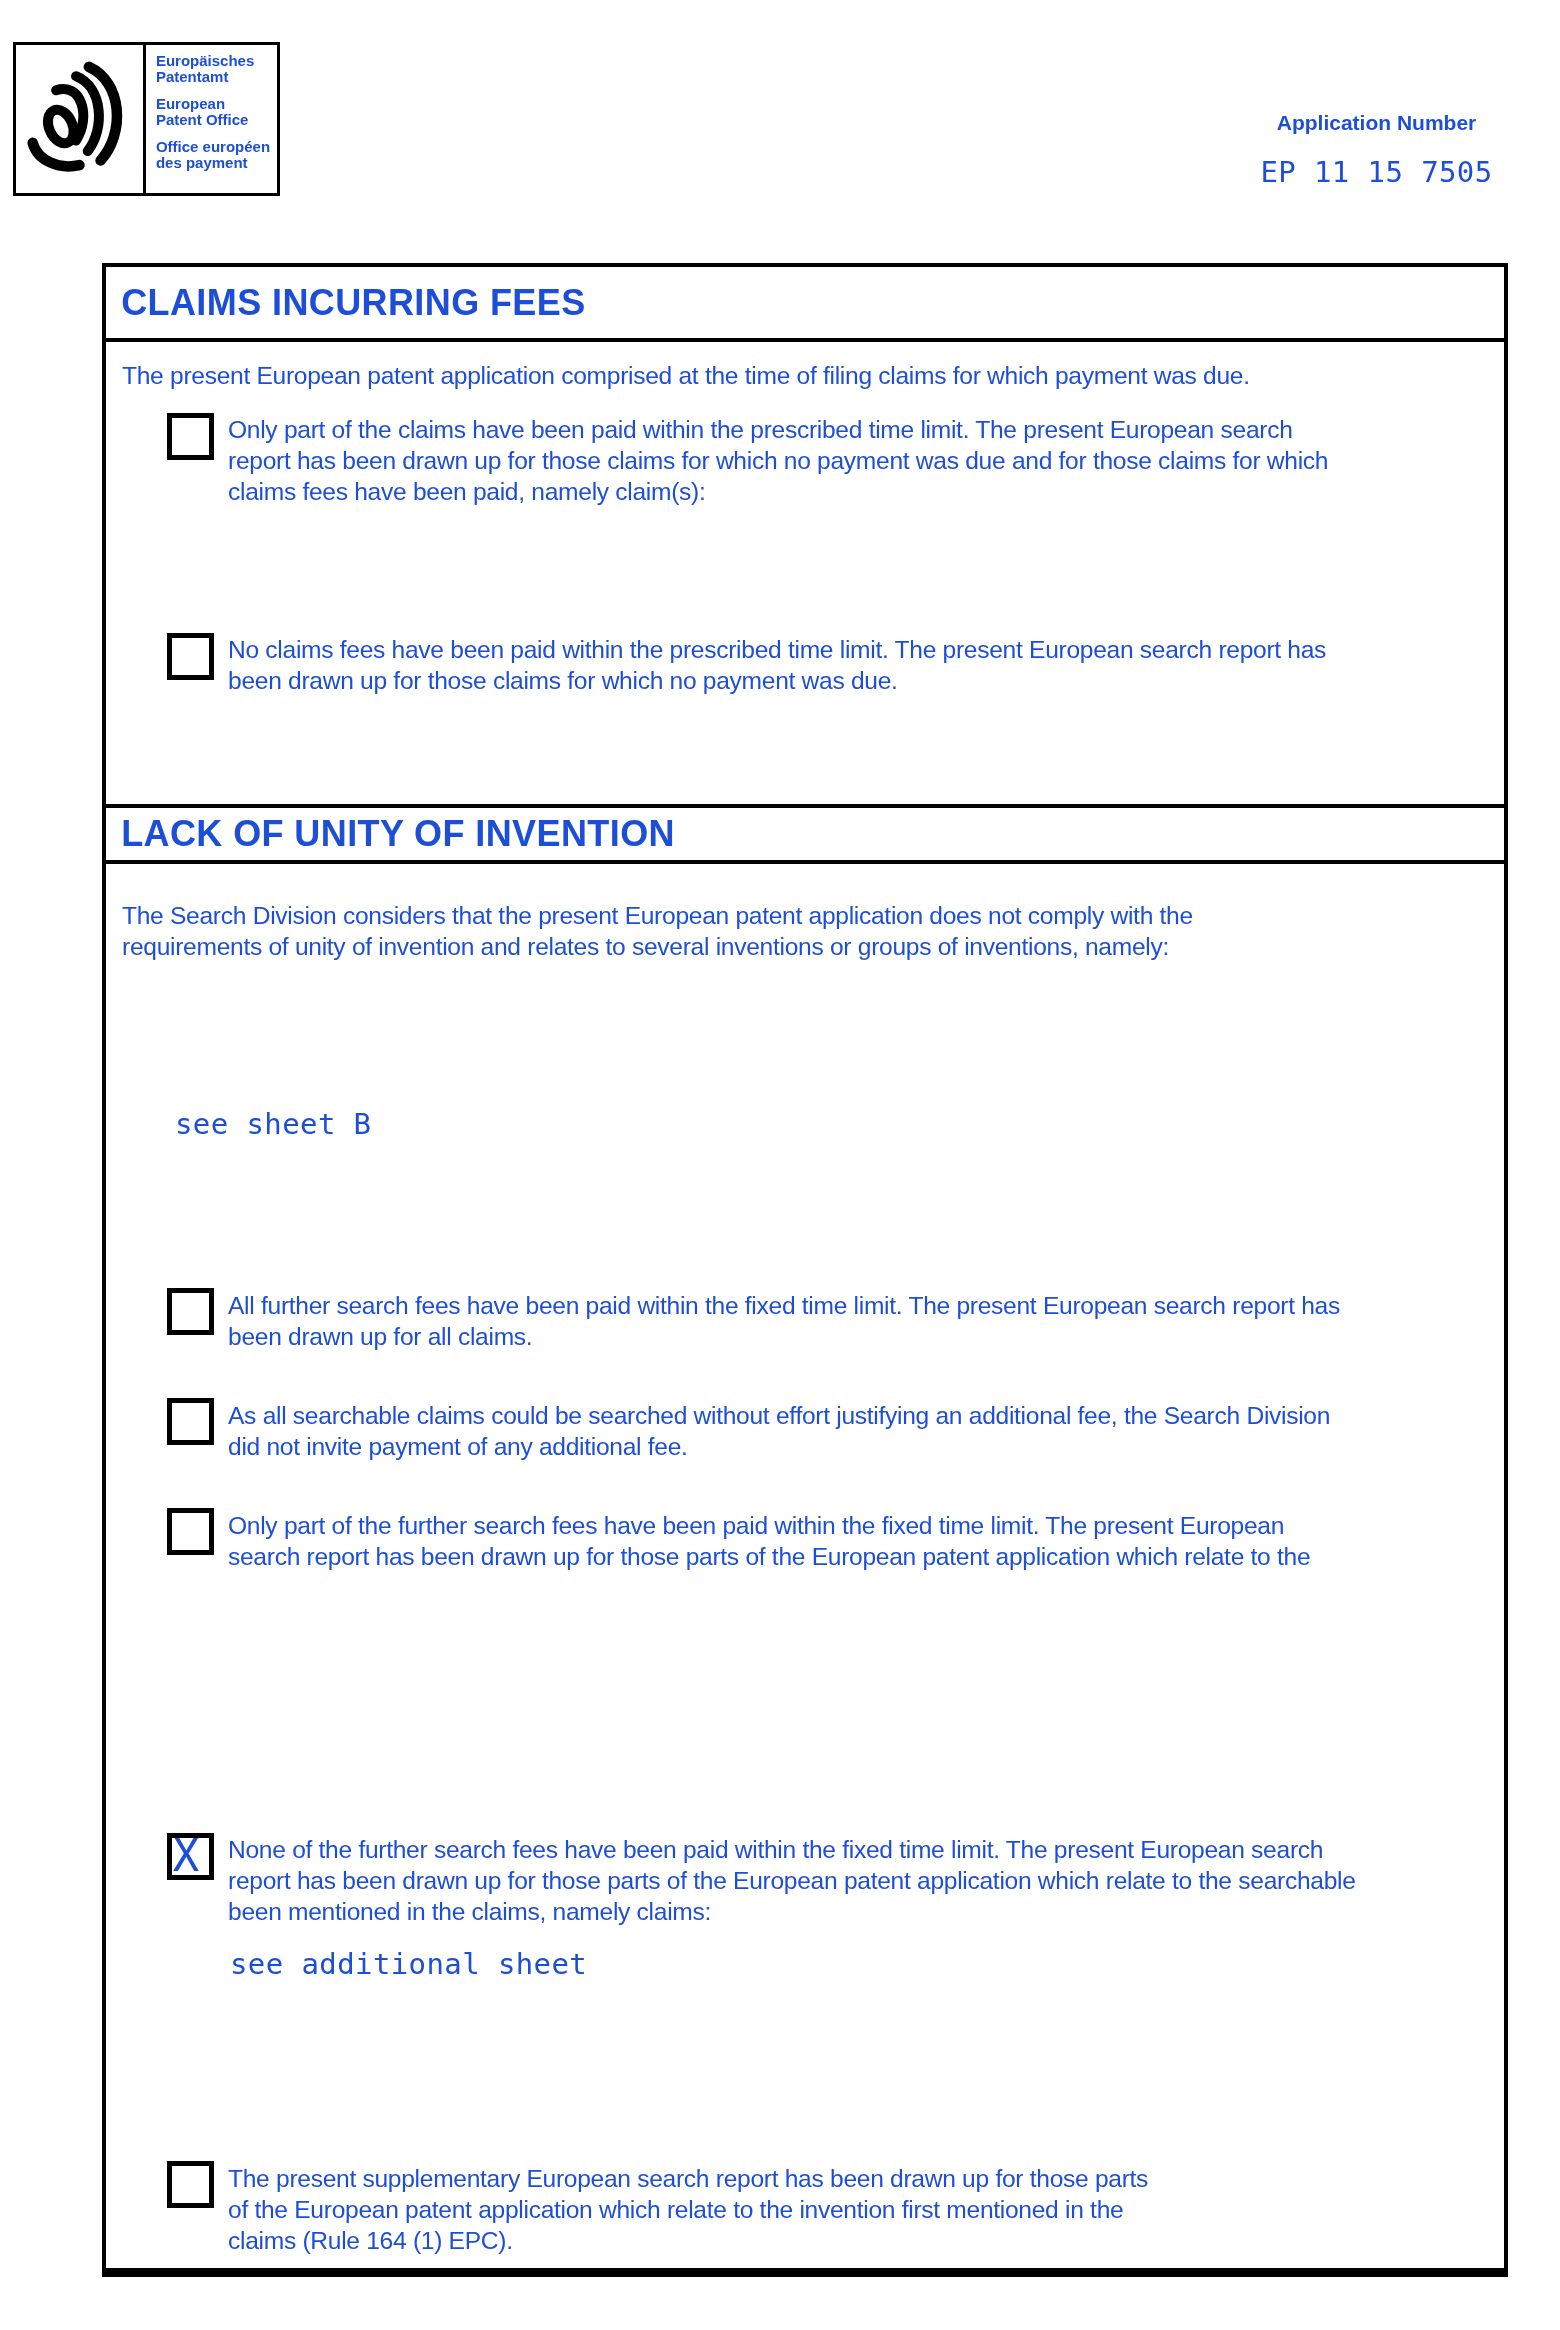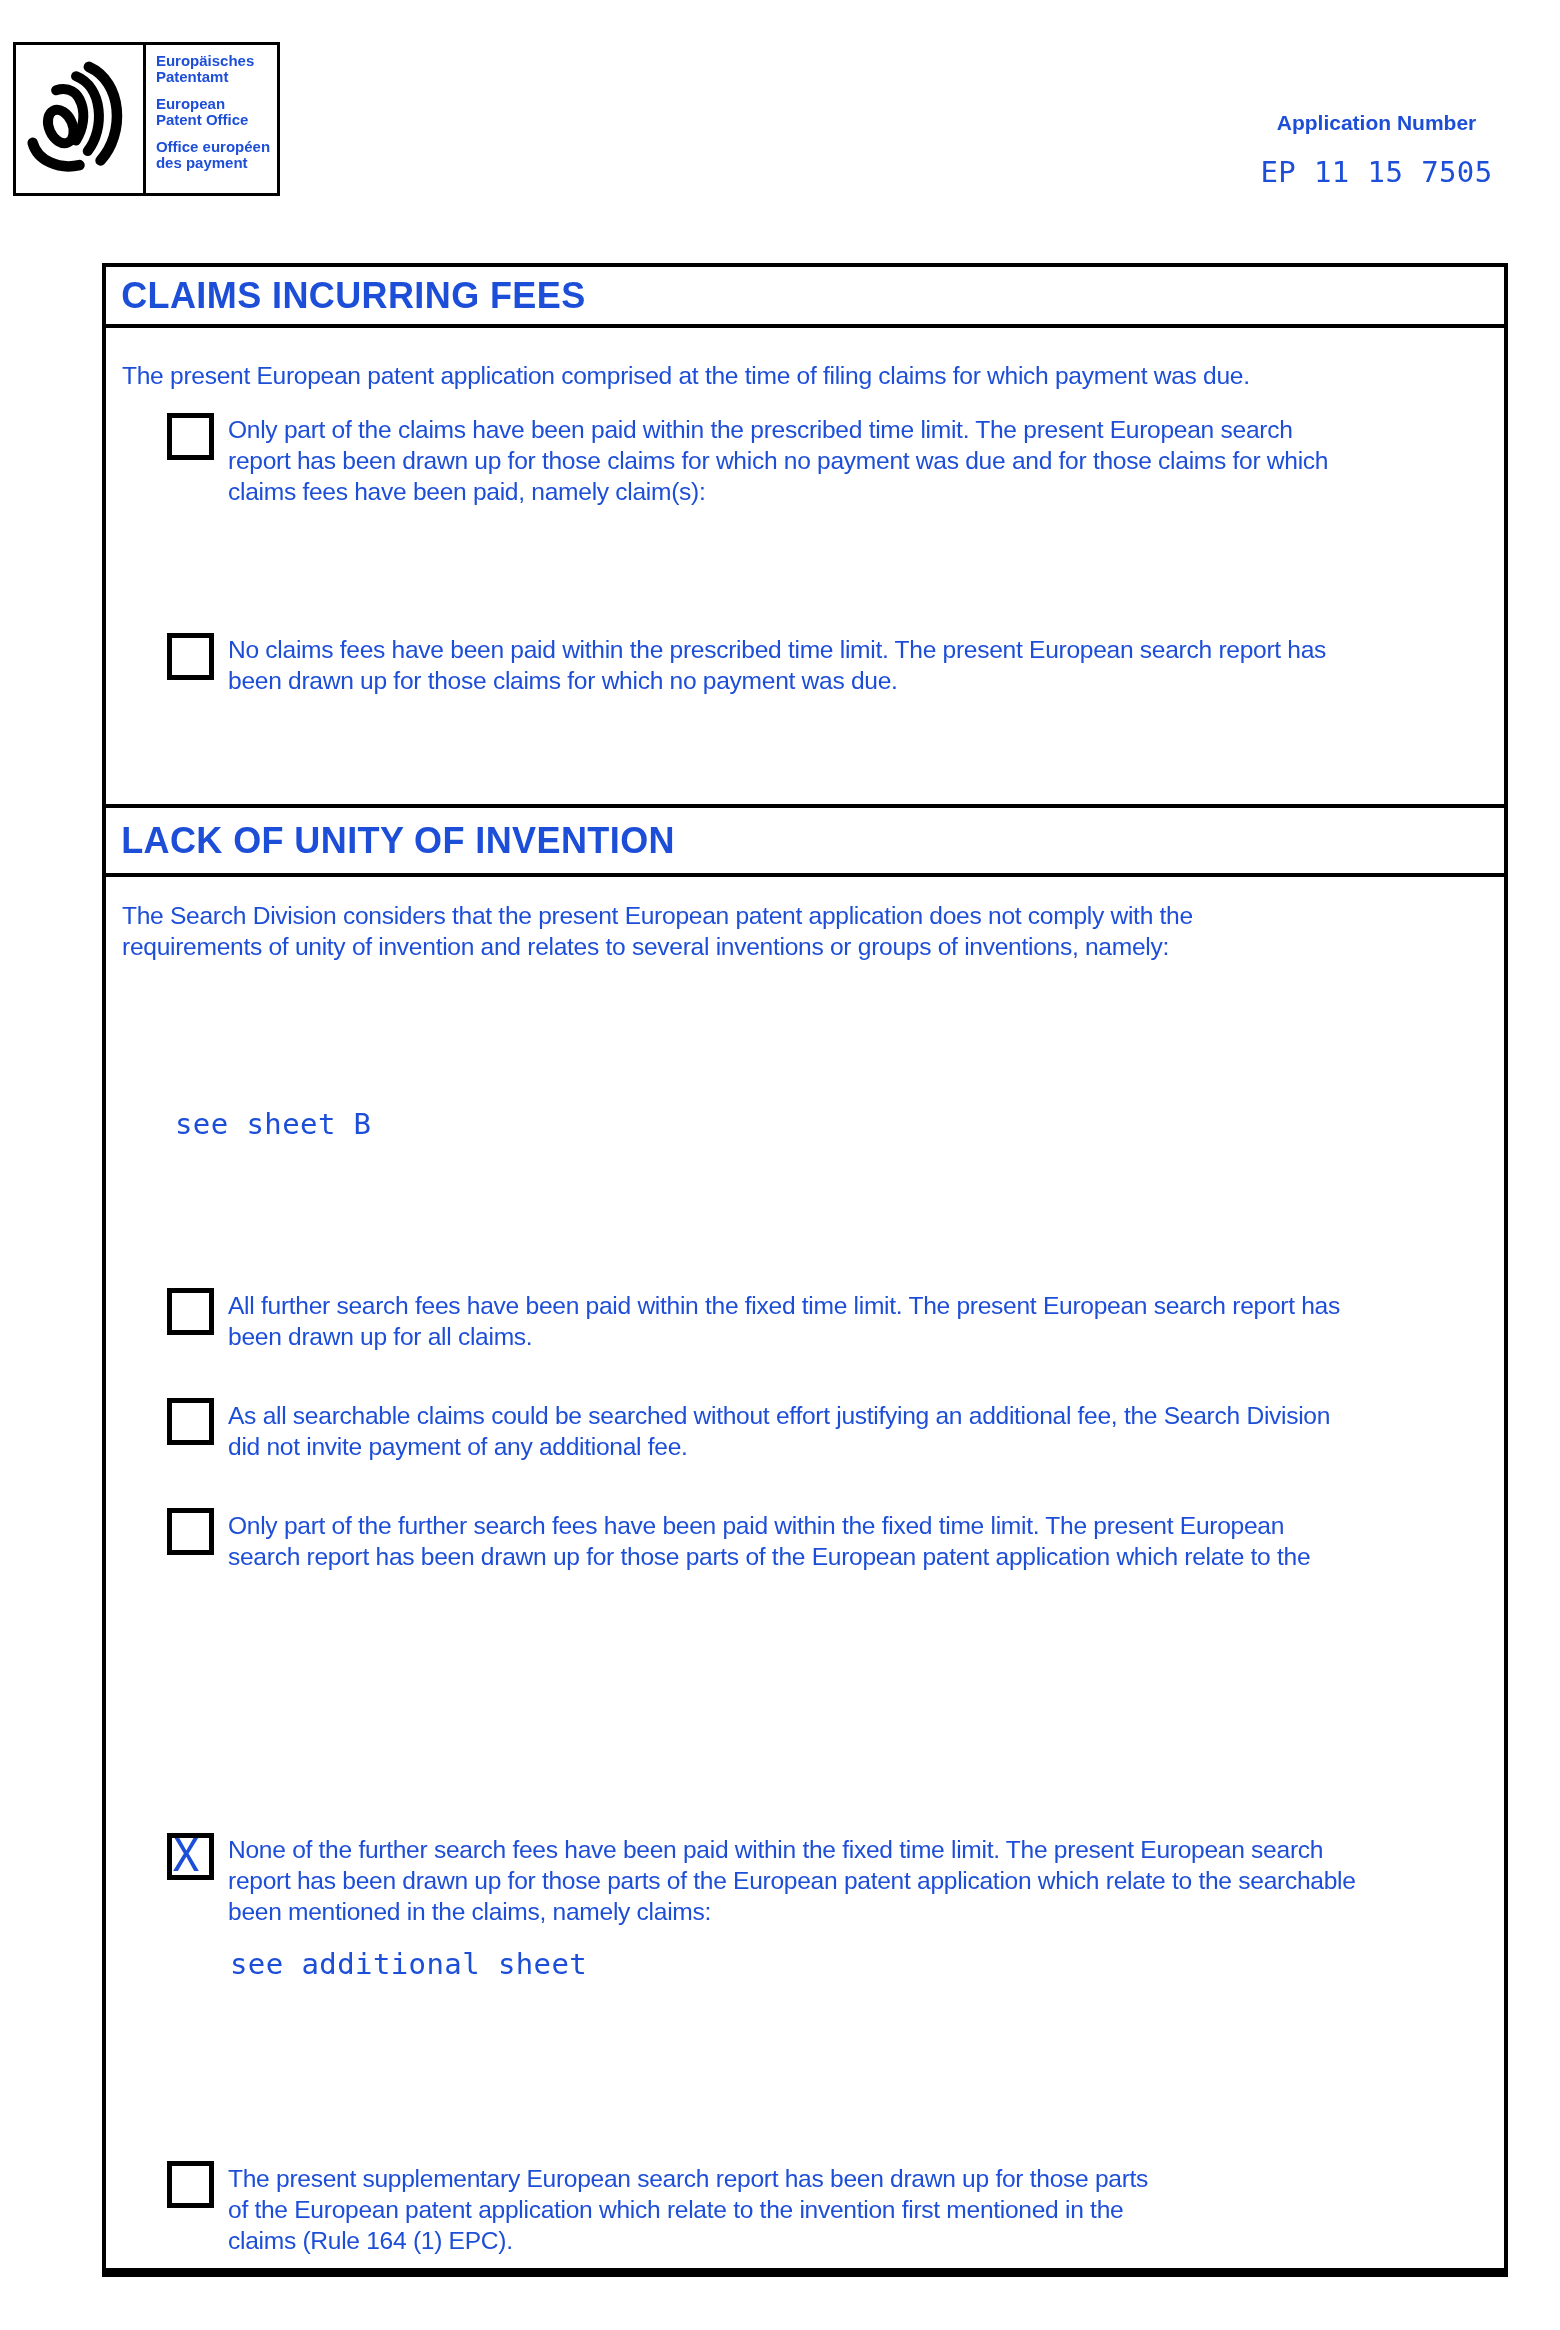--- a/index.html
+++ b/index.html
@@ -30,22 +30,22 @@
   
   .formbox{
     position:absolute;left:102px;top:263px;width:1406px;height:2014px;
     border:4.2px solid #000;border-bottom-width:9.3px;box-sizing:border-box;background:#fff;
   }
   .sec-header{
     position:absolute;left:0;right:0;display:flex;align-items:center;
     padding-left:15.2px;font-weight:bold;font-size:36px;letter-spacing:0.4px;
     box-sizing:border-box;
   }
-  .sec-header.s1{top:0;height:61px;border-bottom:4.2px solid #000;}
-  .sec-header.s2{top:537px;height:73px;border-top:4.2px solid #000;border-bottom:4.2px solid #000;text-align:center;}
+  .sec-header.s1{top:0;height:75px;border-bottom:4.2px solid #000;}
+  .sec-header.s2{top:537px;height:60px;border-top:4.2px solid #000;border-bottom:4.2px solid #000;text-align:center;}
   .tx{
     position:absolute;left:122px;font-size:24.6px;line-height:31px;
     letter-spacing:-0.3px;white-space:nowrap;
   }
   .intro{left:16px;}
   .intro1{top:93px;}
   .intro2{top:633px;}
   .i1tx{top:147px;} .i2tx{top:367px;} .i3tx{top:1023px;} .i4tx{top:1133px;}
   .i5tx{top:1243px;} .i6tx{top:1567px;} .i7tx{top:1896px;}
   .cb{

